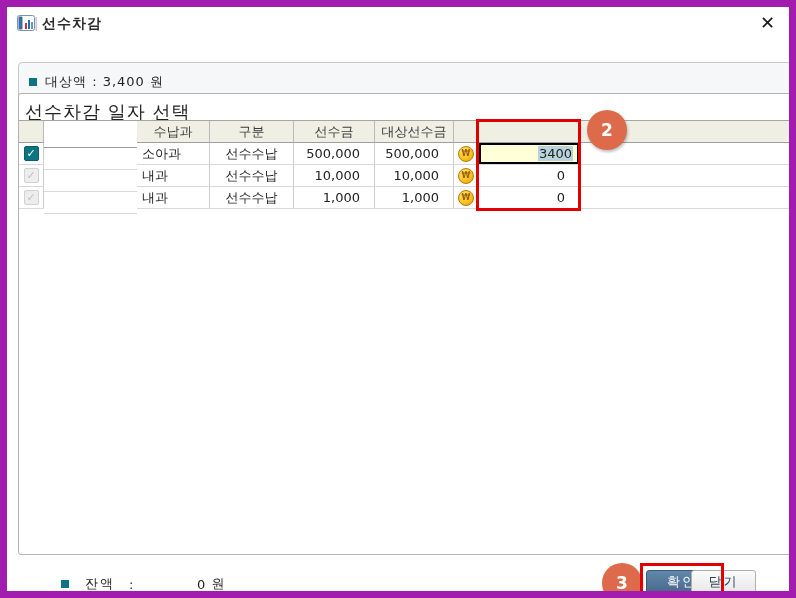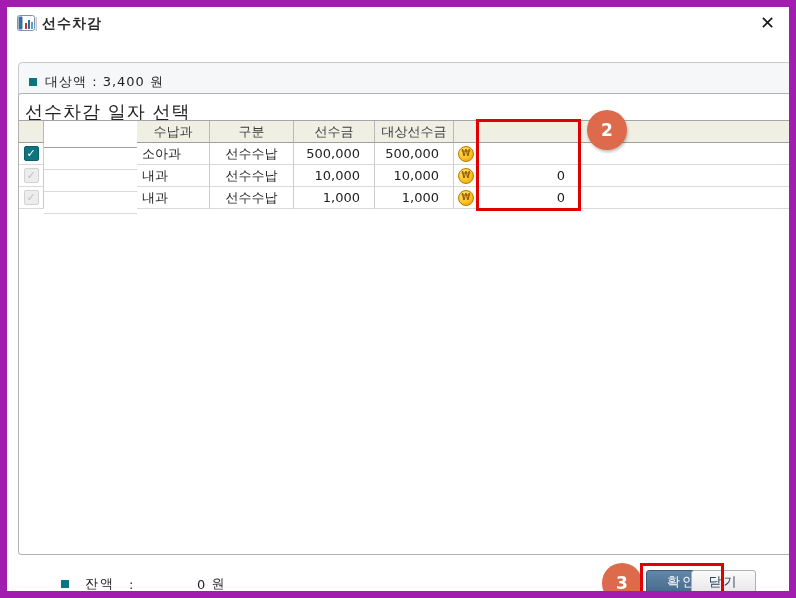--- a/index.html
+++ b/index.html
@@ -141,20 +141,25 @@
           <span class="cbx on">✓</span>
         </div>
         <div class="rc w1 ct">2019-07-18</div>
         <div class="rc w2 lt">소아과</div>
         <div class="rc w3 ct">선수수납</div>
         <div class="rc w4 rt">500,000</div>
         <div class="rc w5 rt">500,000</div>
         <div class="rc w6 ct">
           <span class="coin">₩</span>
         </div>
+        <div class="rc w7" style="position:relative;">
+          <div class="cell-editor">
+            <span class="sel">3400</span>
+          </div>
+        </div>
         <div class="rc wf"></div>
       </div>
 
       <div class="grow">
         <div class="rc w0 ct">
           <span class="cbx off">✓</span>
         </div>
         <div class="rc w1 ct">2019-07-12</div>
         <div class="rc w2 lt">내과</div>
         <div class="rc w3 ct">선수수납</div>

